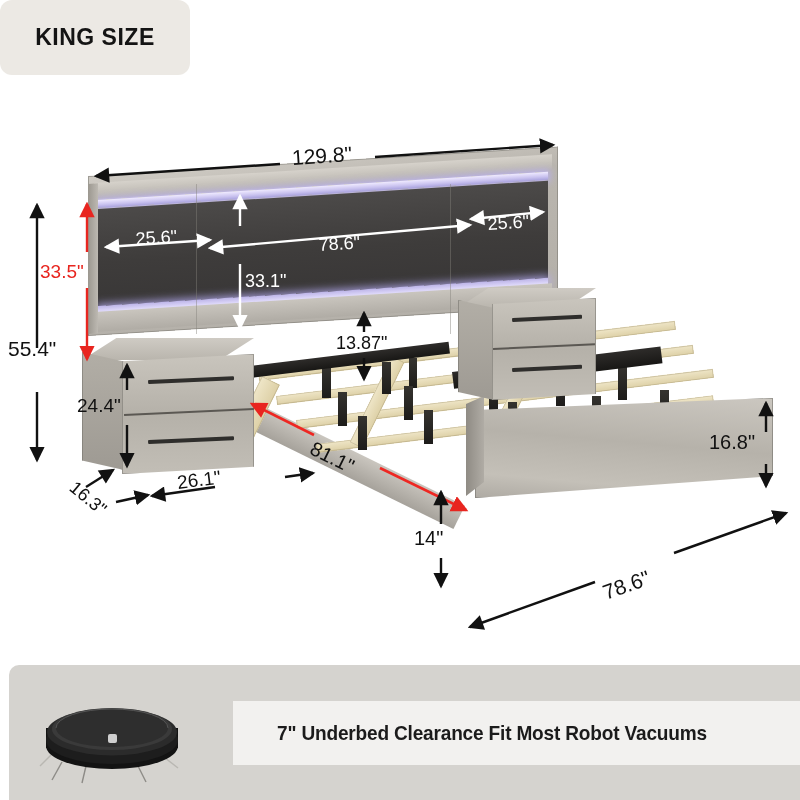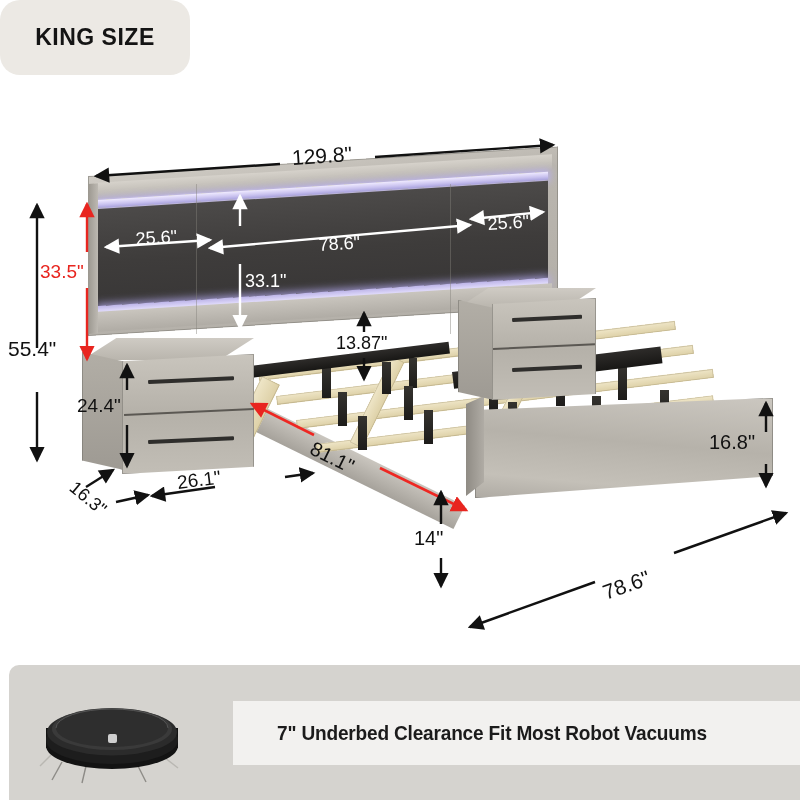--- a/index.html
+++ b/index.html
@@ -7,21 +7,21 @@
   body{
     width:800px;height:800px;position:relative;overflow:hidden;
     background:#ffffff;
     font-family:"Liberation Sans", sans-serif;
   }
   #stage{position:absolute;inset:0;width:800px;height:800px;}
 
   
   .badge{
     position:absolute;left:0px;top:0px;width:190px;height:75px;
-    background:#ece9e4;border-radius:20px;
+    background:#ece9e4;border-radius:12px;
     display:flex;align-items:center;justify-content:center;
   }
   .badge span{
     font-size:23px;font-weight:bold;color:#141414;letter-spacing:.5px;
     font-family:"Liberation Sans", sans-serif;
   }
 
   
   .hb-wrap{position:absolute;left:88px;top:176px;width:470px;height:160px;}
   .hb-body{

